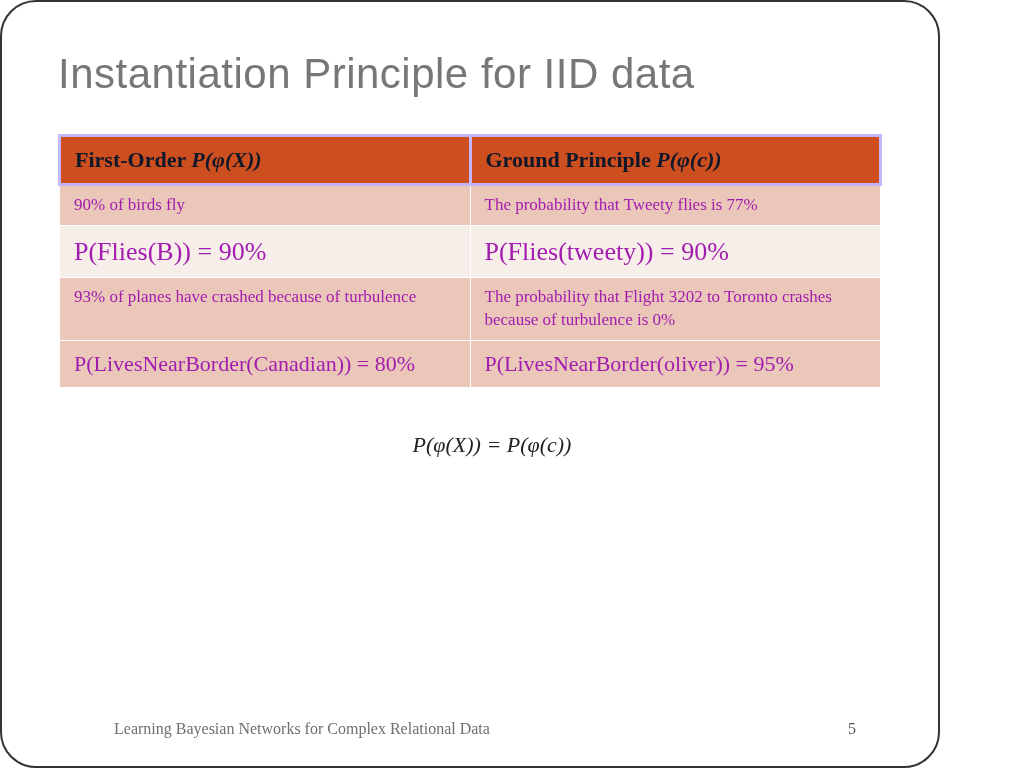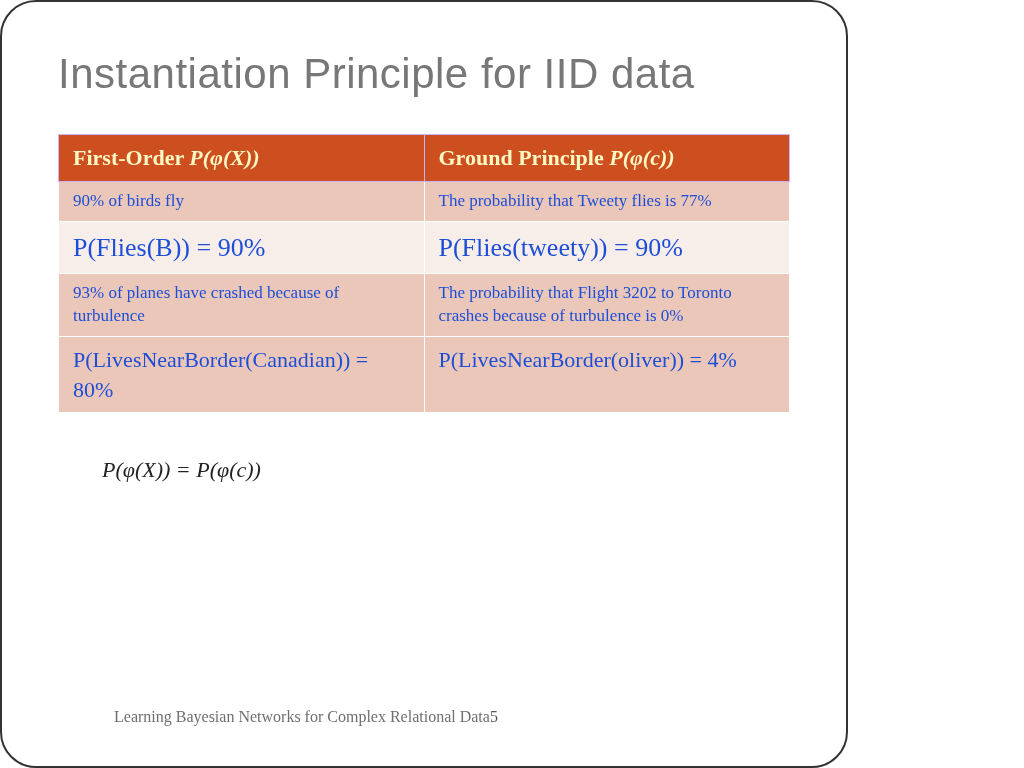--- a/index.html
+++ b/index.html
@@ -1,70 +1,72 @@
 <!DOCTYPE html>
 <html><head>
 <meta charset="utf-8">
 <style>
   * { margin: 0; padding: 0; box-sizing: border-box; }
   html, body { width: 1024px; height: 768px; background: #fff; font-family: Georgia, 'Times New Roman', serif; }
   .slide {
-    width: 848px; height: 768px;
+    width: 940px; height: 768px;
     border: 2px solid #333; border-radius: 36px;
     padding: 48px 56px 28px 56px;
     position: relative;
   }
   .title {
     font-family: 'Segoe UI', Arial, sans-serif;
     font-size: 42px;
     font-weight: 400;
     color: #777;
     margin-bottom: 36px;
     letter-spacing: 0.5px;
   }
   table {
     width: 100%;
     border-collapse: collapse;
     table-layout: fixed;
   }
   th {
     background: #cd4e1e;
-    color: #fef9c3;
+    color: #0f172a;
     font-family: Georgia, serif;
     font-size: 22px;
     font-weight: bold;
     text-align: left;
     padding: 10px 14px;
-    border: 1px solid #c4b5fd;
+    border: 3px solid #c4b5fd;
   }
   th .ital { font-style: italic; font-weight: bold; }
   td {
     padding: 8px 14px;
     border: 1px solid #fff;
     font-family: Georgia, 'Times New Roman', serif;
-    color: #1d4ed8;
+    color: #a21caf;
     vertical-align: top;
   }
   .r-small { background: #ebc7ba; font-size: 17px; line-height: 1.35; }
   .r-big { background: #f8eee9; font-size: 26px; line-height: 1.35; }
   .r-med { background: #ebc7ba; font-size: 22px; line-height: 1.35; }
   .equation {
     margin-top: 44px;
     margin-left: 44px;
     font-style: italic;
     font-size: 22px;
     color: #222;
+    text-align: center;
   }
   .footer {
     position: absolute;
-    bottom: 40px;
+    bottom: 28px;
     left: 0; right: 0;
     width: 100%;
     padding: 0 72px;
     display: flex;
+    justify-content: space-between;
     align-items: center;
     font-family: Georgia, serif;
     color: #6f6f6f;
     font-size: 16px;
   }
   .footer .src { margin-left: 40px; }
   .footer .pg { color: #555; margin-right: 10px; }
 </style>
 </head>
 <body>
@@ -91,21 +93,21 @@
       <tr class="r-big">
         <td>P(Flies(B)) = 90%</td>
         <td>P(Flies(tweety)) = 90%</td>
       </tr>
       <tr class="r-small">
         <td>93% of planes have crashed because of turbulence</td>
         <td>The probability that Flight 3202 to Toronto crashes because of turbulence is 0%</td>
       </tr>
       <tr class="r-med">
         <td>P(LivesNearBorder(Canadian)) = 80%</td>
-        <td>P(LivesNearBorder(oliver)) = 4%</td>
+        <td>P(LivesNearBorder(oliver)) = 95%</td>
       </tr>
     </tbody>
   </table>
 
   <div class="equation">P(φ(X)) = P(φ(c))</div>
 
   <div class="footer">
     <span class="src">Learning Bayesian Networks for Complex Relational Data</span>
     <span class="pg">5</span>
   </div>

